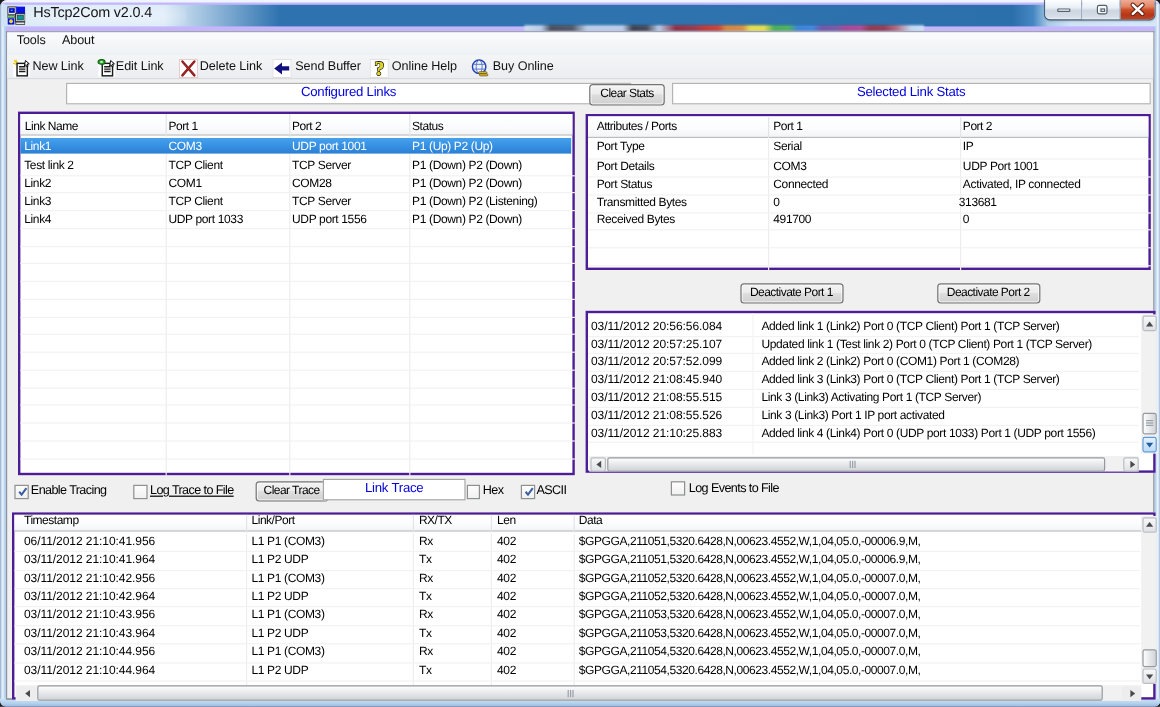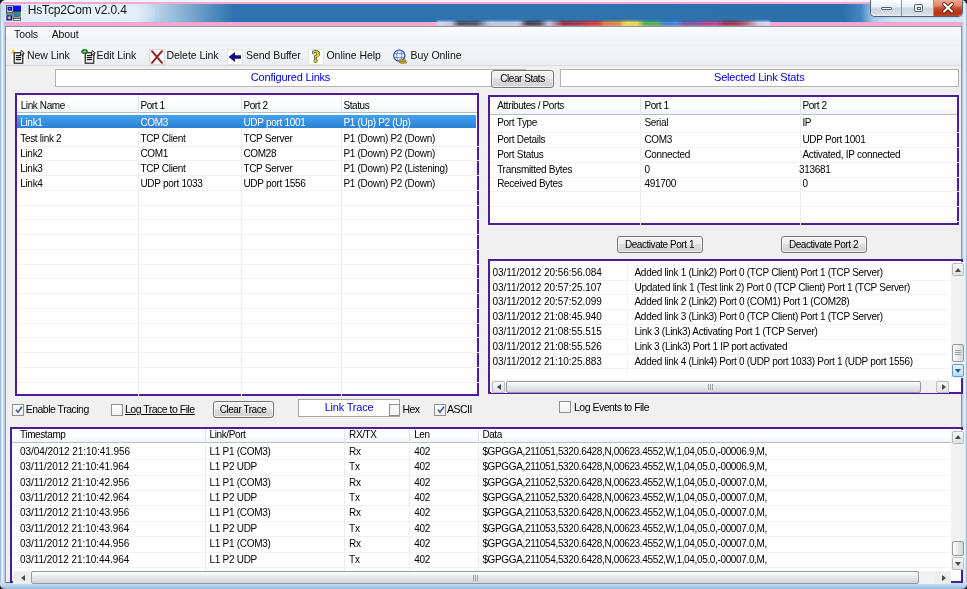--- a/index.html
+++ b/index.html
@@ -1,17 +1,17 @@
 <!DOCTYPE html>
 <html><head><meta charset="utf-8">
 <style>
 html,body{margin:0;padding:0;}
 body{width:967px;height:589px;background:#1c1c1c;font-family:"Liberation Sans",sans-serif;position:relative;overflow:hidden;}
 *{box-sizing:border-box;}
-#win{position:absolute;left:0;top:0;width:967px;height:589px;border-radius:6px 6px 5px 5px;background:#f9a8d4;overflow:hidden;}
+#win{position:absolute;left:0;top:0;width:967px;height:589px;border-radius:6px 6px 5px 5px;background:#c4b5fd;overflow:hidden;}
 #topedge{position:absolute;left:0;top:0;width:967px;height:2px;background:#eef5fc;border-radius:6px 6px 0 0;}
 #tbar{position:absolute;left:2px;top:4px;width:962px;height:17.5px;
 background:linear-gradient(90deg,#cfe2f4 0%,#d9e9f7 2%,#dcebf8 14%,#2e73b0 24%,#2e72ae 60%,#2b6fab 87.5%,#4587c2 89.3%,#a9cbe7 90.6%,#cfe3f6 92.5%,#d6e7f8 100%);}
 #ticon{position:absolute;left:5.5px;top:4.5px;width:15.5px;height:16px;}
 #ttext{position:absolute;left:27.7px;top:3.6px;font-size:12px;line-height:12px;letter-spacing:-0.15px;color:#151515;}
 #rainbow{position:absolute;left:437px;top:21.2px;width:333px;height:4.7px;filter:blur(1.1px);opacity:.92;background:linear-gradient(90deg,#cfe0ef 0px,#b9cfe4 14px,#3f464d 22px,#4a5158 40px,#b9cfe4 52px,#b9cfe4 82px,#33383d 90px,#3d4248 102px,#b9cfe4 112px,#8b2433 126px,#96303c 142px,#c03028 150px,#cb3b28 162px,#d2832f 168px,#d88b33 182px,#e8e23c 188px,#e6e040 200px,#3fae4a 208px,#45b250 220px,#2f7fd4 228px,#3585d8 240px,#6a4f9e 248px,#70549f 260px,#a43f8b 268px,#a8458d 280px,#8b3040 288px,#8f3545 300px,#b06575 310px,#c3d9ec 322px,#cfe3f6 333px)}
 #winbtns{position:absolute;left:871px;top:0;height:15.5px;width:91px;display:flex;border-radius:0 0 4px 4px;box-shadow:0 0 0 1px rgba(60,80,100,.8), 0 1px 2px rgba(40,60,90,.4), inset 0 0 0 1px rgba(255,255,255,.6);}
 .wb{position:relative;height:15.5px;}
 #wb-min{width:31px;border-radius:0 0 0 4px;background:linear-gradient(180deg,#fdfeff 0%,#e9eff5 40%,#ccd6e1 55%,#d6dde6 85%,#e7ecf2 100%);border-right:1px solid #8795a5;}
 #wb-max{width:32px;background:linear-gradient(180deg,#fdfeff 0%,#e9eff5 40%,#ccd6e1 55%,#d6dde6 85%,#e7ecf2 100%);border-right:1px solid #8795a5;}
@@ -280,21 +280,21 @@
 
     <div class="cb" style="left:6px;top:377.2px;">
         <svg class="check" viewBox="0 0 10 10">
           <path d="M2,4.8 L4,7.2 L8,1.8" stroke="#3b5fa0" stroke-width="1.7" fill="none"></path>
         </svg>
       </div>
     <div class="cblabel" style="left:19.7px;top:377.4px;">Enable Tracing</div>
     <div class="cb" style="left:105.2px;top:377.2px;"></div>
     <div class="cblabel" style="left:119px;top:377.4px;text-decoration:underline;">Log Trace to File</div>
     <div class="btn" style="left:206.5px;top:373.5px;width:61px;height:17px;line-height:15px;">Clear Trace</div>
-    <div class="whitebar" style="left:292px;top:372px;width:102px;border-color:#a5a5a5;">Link Trace</div>
+    <div class="whitebar" style="left:263px;top:372px;width:119px;border-color:#a5a5a5;">Link Trace</div>
     <div class="cb" style="left:382.8px;top:377.2px;"></div>
     <div class="cblabel" style="left:396.4px;top:377.4px;">Hex</div>
     <div class="cb" style="left:428px;top:377.2px;">
         <svg class="check" viewBox="0 0 10 10">
           <path d="M2,4.8 L4,7.2 L8,1.8" stroke="#3b5fa0" stroke-width="1.7" fill="none"></path>
         </svg>
       </div>
     <div class="cblabel" style="left:441px;top:377.4px;">ASCII</div>
 
     <div class="lv" id="btable" style="left:4px;top:400px;width:953px;height:156px;">
@@ -306,21 +306,21 @@
       <div class="cell hc" style="left:8px;top:0.2px;">Timestamp</div>
       <div class="cell hc" style="left:197.6px;top:0.2px;">Link/Port</div>
       <div class="cell hc" style="left:337.1px;top:0.2px;">RX/TX</div>
       <div class="cell hc" style="left:402.2px;top:0.2px;">Len</div>
       <div class="cell hc" style="left:470.4px;top:0.2px;">Data</div>
       <div class="gridv" style="left:193px;top:15.5px;height:126px;"></div>
       <div class="gridv" style="left:332px;top:15.5px;height:126px;"></div>
       <div class="gridv" style="left:397px;top:15.5px;height:126px;"></div>
       <div class="gridv" style="left:466px;top:15.5px;height:126px;"></div>
       <div id="brows">
-          <div class="cell ts" style="left:8px;top:16.8px;">03/04/2012 21:10:41.956</div>
+          <div class="cell ts" style="left:8px;top:16.8px;">06/11/2012 21:10:41.956</div>
           <div class="cell " style="left:197.6px;top:16.8px;">L1 P1 (COM3)</div>
           <div class="cell " style="left:337.1px;top:16.8px;">Rx</div>
           <div class="cell " style="left:402.2px;top:16.8px;">402</div>
           <div class="cell gp" style="left:470.4px;top:16.8px;">$GPGGA,211051,5320.6428,N,00623.4552,W,1,04,05.0,-00006.9,M,</div>
           <div class="gridh" style="left:0px;top:30.2px;width:938px;"></div>
           <div class="cell ts" style="left:8px;top:32.2px;">03/11/2012 21:10:41.964</div>
           <div class="cell " style="left:197.6px;top:32.2px;">L1 P2 UDP</div>
           <div class="cell " style="left:337.1px;top:32.2px;">Tx</div>
           <div class="cell " style="left:402.2px;top:32.2px;">402</div>
           <div class="cell gp" style="left:470.4px;top:32.2px;">$GPGGA,211051,5320.6428,N,00623.4552,W,1,04,05.0,-00006.9,M,</div>

